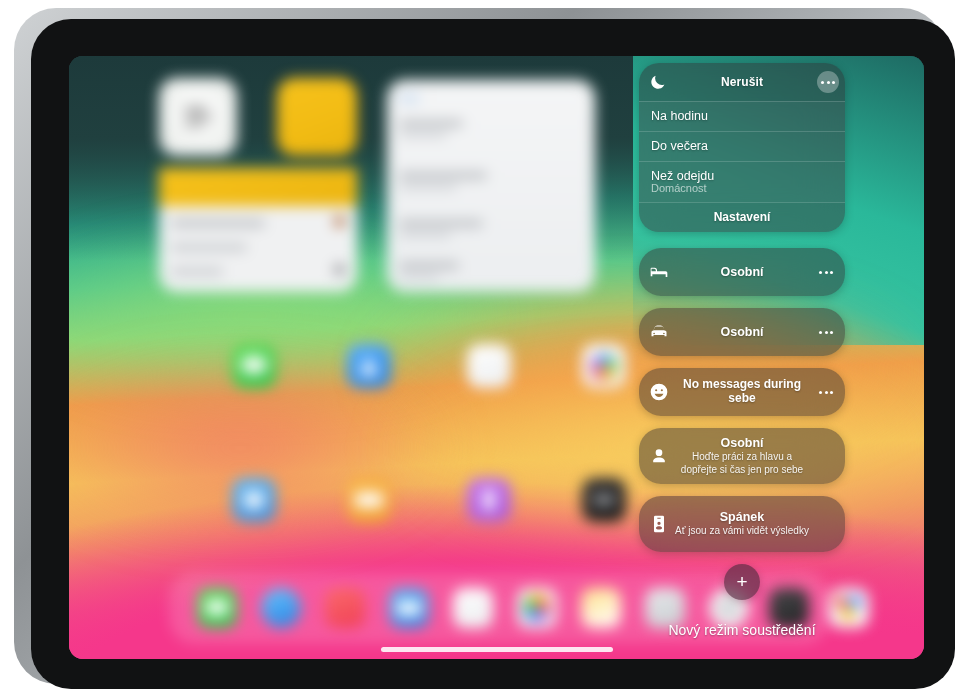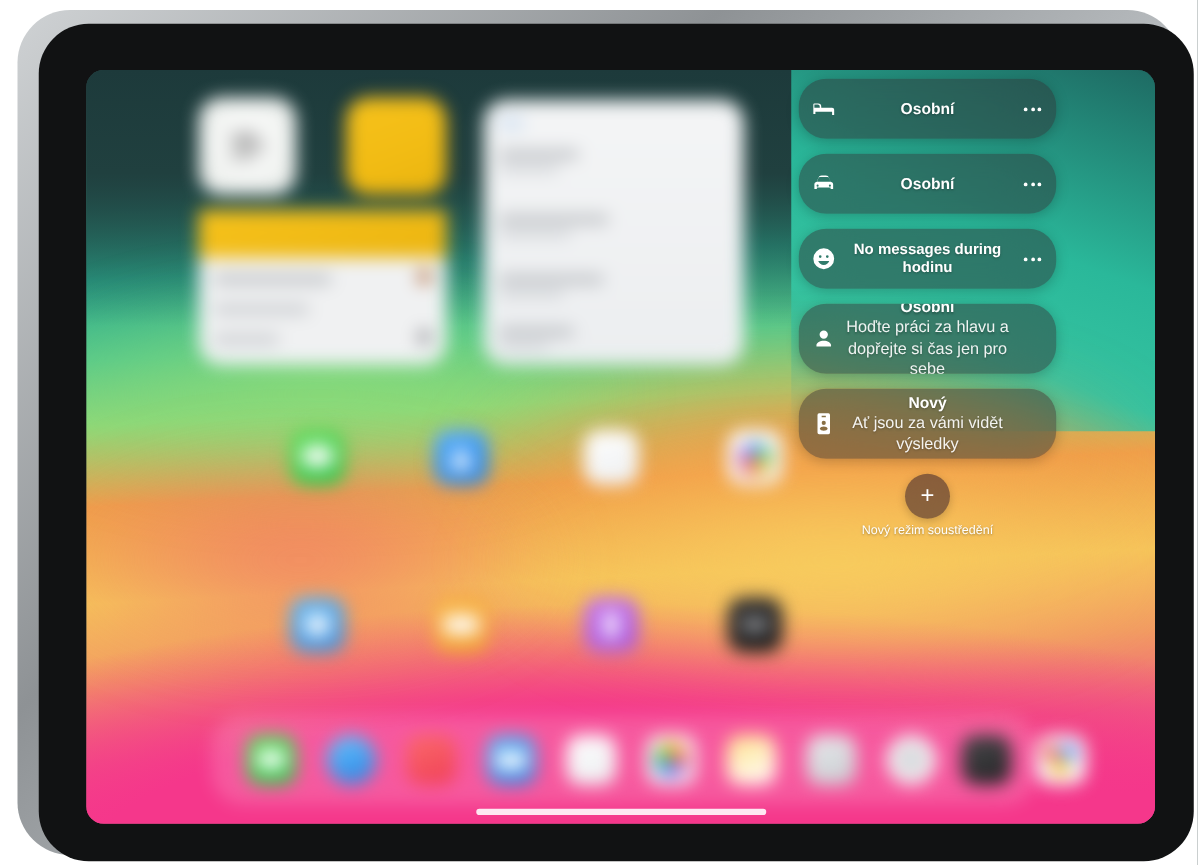--- a/index.html
+++ b/index.html
@@ -145,37 +145,37 @@
     height:48px; display:flex; align-items:center; padding:0 8px 0 10px;
   }
   .mode.tall{ height:56px; }
   .m-icon{ width:20px; height:20px; flex:0 0 20px; z-index:2; }
   .m-text{
     position:absolute; left:34px; right:34px; top:50%;
     transform:translateY(-50%); text-align:center;
   }
   .m-title{ font-size:12.5px; font-weight:600; text-shadow:0 1px 2px rgba(0,0,0,.32); line-height:1.15; }
   .m-title.two{ font-size:12px; }
-  .m-sub{ font-size:13px; line-height:1.25; margin-top:1px; color:rgba(255,255,255,.92);
+  .m-sub{ font-size:10px; line-height:1.25; margin-top:1px; color:rgba(255,255,255,.92);
           text-shadow:0 1px 2px rgba(0,0,0,.3); }
   .m-dots{ margin-left:auto; z-index:2; display:flex; gap:2.5px; align-items:center; padding-right:4px; }
   .m-dots i{ width:3px; height:3px; border-radius:50%; background:#fff; display:block; }
 
   
   #addwrap{ width:206px; text-align:center; margin-top:4px; }
   #addbtn{
     width:36px; height:36px; border-radius:50%; margin:0 auto;
     background:rgba(50,30,42,.55);
     backdrop-filter:blur(18px); -webkit-backdrop-filter:blur(18px);
     display:flex; align-items:center; justify-content:center;
     box-shadow:0 2px 8px rgba(0,0,0,.2);
   }
   #addbtn span{ color:#fff; font-size:19px; line-height:1; font-weight:300; margin-top:-2px; }
   #addlabel{
-    margin-top:4px; font-size:10px; color:#fff; font-weight:500;
+    margin-top:22px; font-size:14px; color:#fff; font-weight:500;
     text-shadow:0 1px 2px rgba(0,0,0,.35);
   }
 
   #homeind{
     position:absolute; left:50%; transform:translateX(-50%);
     bottom:7px; width:232px; height:5px; border-radius:3px;
     background:rgba(255,255,255,.88);
   }
 </style>
 </head>
@@ -288,20 +288,45 @@
       <div class="dock-icon" style="left:700px; background:linear-gradient(160deg,#4a4a4c,#232325);"></div>
       <div class="dock-icon" style="left:760px; background:#f4f5f6;">
         <div style="position:absolute;left:6px;top:8px;width:12px;height:12px;border-radius:50%;background:#e8453c;"></div>
         <div style="position:absolute;left:20px;top:8px;width:12px;height:12px;border-radius:50%;background:#4285f4;"></div>
         <div style="position:absolute;left:13px;top:20px;width:12px;height:12px;border-radius:50%;background:#fbbc05;"></div>
       </div>
     </div>
 
     <div id="focuscol">
 
+      <div class="pill" id="dndcard">
+        <div class="dnd-head">
+          <svg class="moon" viewBox="0 0 24 24">
+            <path fill="#fff" d="M20.5 15.3A9 9 0 0 1 8.9 3.6a9 9 0 1 0 11.6 11.7z"></path>
+          </svg>
+          <div class="dnd-title">Nerušit</div>
+          <div class="dots-btn">
+              <i></i>
+              <i></i>
+              <i></i>
+            </div>
+        </div>
+
+        <div class="dnd-row">
+          <div class="r-main">Na hodinu</div>
+        </div>
+        <div class="dnd-row">
+          <div class="r-main">Do večera</div>
+        </div>
+        <div class="dnd-row">
+          <div class="r-main">Než odejdu</div>
+          <div class="r-sub">Domácnost</div>
+        </div>
+        <div class="dnd-settings">Nastavení</div>
+      </div>
 
       <div class="pill">
         <div class="mode">
           <svg class="m-icon" viewBox="0 0 24 24">
             <path fill="#fff" d="M3 8h3.2a2 2 0 0 1 2 2v1H3V8zm6.6 3V10a3 3 0 0 0-3-3H3a1 1 0 0 0-1 1v9h2v-2.2h16V18h2v-5a2 2 0 0 0-2-2H9.6z"></path>
           </svg>
           <div class="m-text">
             <div class="m-title">Osobní</div>
           </div>
           <div class="m-dots">
@@ -327,21 +352,21 @@
             </div>
         </div>
       </div>
 
       <div class="pill">
         <div class="mode">
           <svg class="m-icon" viewBox="0 0 24 24">
             <path fill="#fff" d="M12 2a10 10 0 1 0 0 20 10 10 0 0 0 0-20zm-3.4 6.6a1.3 1.3 0 1 1 0 2.6 1.3 1.3 0 0 1 0-2.6zm6.8 0a1.3 1.3 0 1 1 0 2.6 1.3 1.3 0 0 1 0-2.6zM12 18c-2.5 0-4.6-1.6-5.3-3.8h10.6C16.6 16.4 14.5 18 12 18z"></path>
           </svg>
           <div class="m-text">
-            <div class="m-title two">No messages during hodinu</div>
+            <div class="m-title two">No messages during sebe</div>
           </div>
           <div class="m-dots">
               <i></i>
               <i></i>
               <i></i>
             </div>
         </div>
       </div>
 
       <div class="pill">
@@ -355,21 +380,21 @@
           </div>
         </div>
       </div>
 
       <div class="pill">
         <div class="mode tall">
           <svg class="m-icon" viewBox="0 0 24 24">
             <path fill="#fff" d="M16.5 2h-9A1.5 1.5 0 0 0 6 3.5v17A1.5 1.5 0 0 0 7.5 22h9a1.5 1.5 0 0 0 1.5-1.5v-17A1.5 1.5 0 0 0 16.5 2zM10 4.4h4v1.3h-4V4.4zM12 9.2a2 2 0 1 1 0 4 2 2 0 0 1 0-4zm0 9.4c-1.8 0-3.4-.8-3.8-1.9.4-1.2 2-2 3.8-2s3.4.8 3.8 2c-.4 1.1-2 1.9-3.8 1.9z"></path>
           </svg>
           <div class="m-text">
-            <div class="m-title">Nový</div>
+            <div class="m-title">Spánek</div>
             <div class="m-sub">Ať jsou za vámi vidět výsledky</div>
           </div>
         </div>
       </div>
 
       <div id="addwrap">
         <div id="addbtn">
           <span>+</span>
         </div>
         <div id="addlabel">Nový režim soustředění</div>

